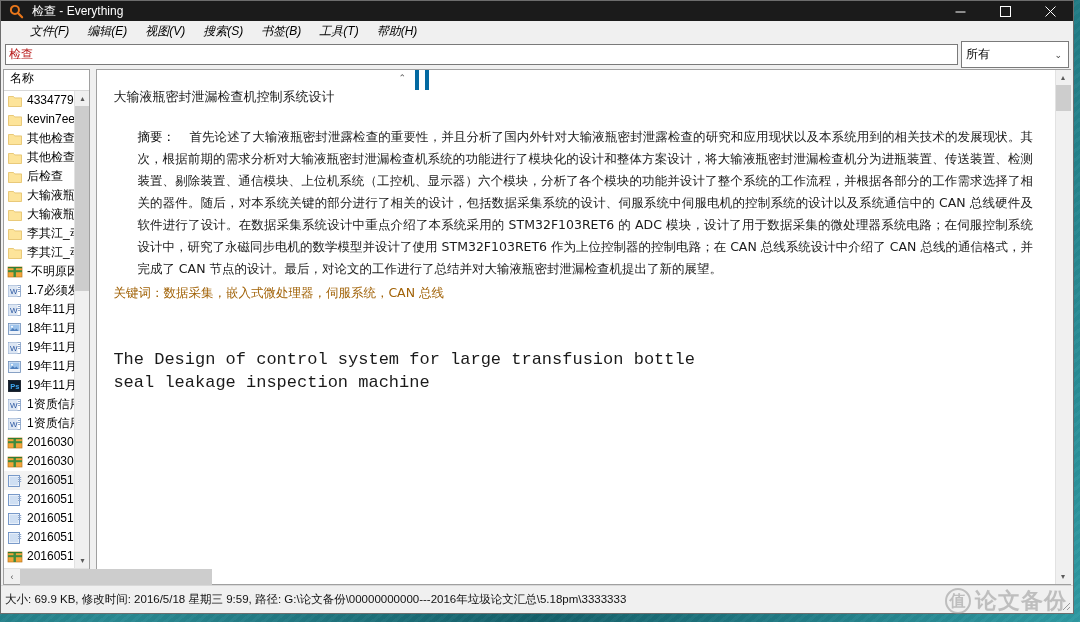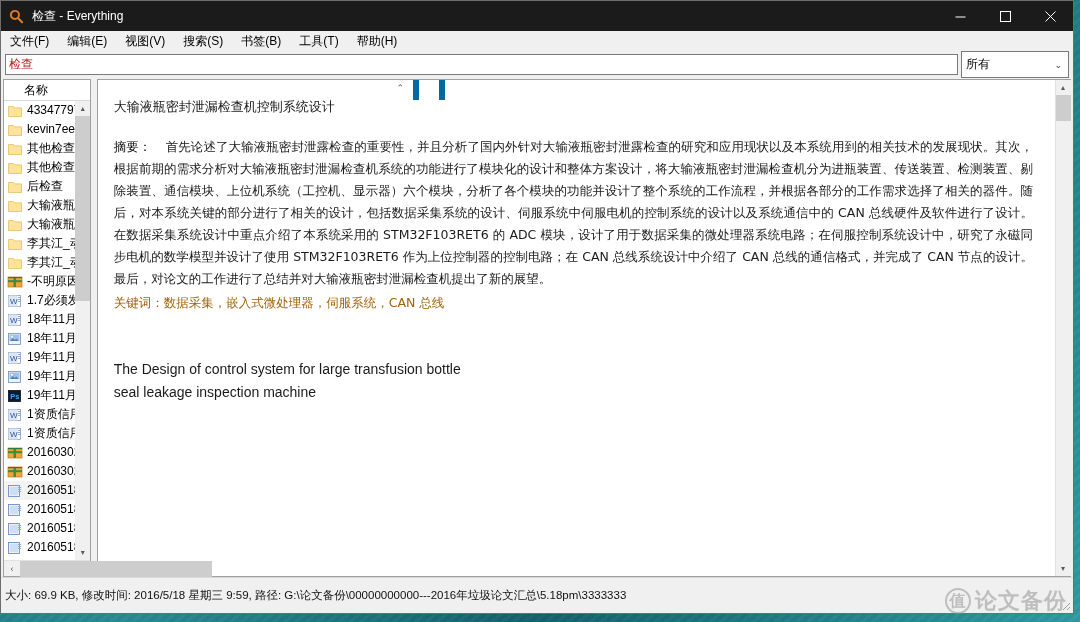--- a/index.html
+++ b/index.html
@@ -26,21 +26,21 @@
   #window {
     position: absolute;
     left: 0; top: 0;
     width: 1074px; height: 614px;
     background: #f0f0f0;
     display: flex; flex-direction: column;
     border: 1px solid #6d6d6d;
   }
   
   #titlebar {
-    height: 30px;
+    height: 20px;
     background: #1b1b1b;
     color: #ffffff;
     display: flex; align-items: center;
     flex: 0 0 auto;
     user-select: none;
   }
   #app-icon {
     width: 30px; height: 30px;
     display: flex; align-items: center; justify-content: center;
     flex: 0 0 auto;
@@ -56,23 +56,24 @@
     width: 45px; height: 30px;
     display: flex; align-items: center; justify-content: center;
     color: #ffffff;
   }
   .winbtn svg { display: block; }
   
   #menubar {
     height: 22px;
     background: #f0f0f0;
     display: flex; align-items: flex-end;
-    padding-left: 0;
+    padding-left: 20px;
     flex: 0 0 auto;
     border-bottom: 0px;
+    font-style: italic;
   }
   .menu-item {
     font-size: 12px;
     color: #000;
     padding: 2px 9px 3px 9px;
     white-space: nowrap;
   }
   
   #searchrow {
     height: 26px;
@@ -128,24 +129,24 @@
   #header-row {
     display: flex;
     height: 21px;
     background: #ffffff;
     border-bottom: 1px solid #d8d8d8;
     flex: 0 0 auto;
     font-size: 12px;
     position: relative;
   }
   .hcell {
-    display: flex; align-items: center;
-    padding-left: 20px;
+    display: flex; align-items: flex-start;
+    padding-left: 6px;
     color: #000;
-    border-right: 6px solid #0369a1;
+    border-right: 4px solid #0369a1;
     position: relative;
     overflow: hidden;
     white-space: nowrap;
   }
   .hcell .sortcaret {
     position: absolute; right: 9px; top: 3px;
     font-size: 9px; color: #555;
   }
   #hcell-name { width: 415px; flex: 0 0 415px; }
   #hcell-path { flex: 1 1 auto; }
@@ -242,35 +243,35 @@
     margin-bottom: 20px;
     font-family: "DejaVu Sans", sans-serif;
   }
   .doc-para {
     font-size: 12.5px;
     line-height: 22px;
     color: #1a1a1a;
     text-align: justify;
     font-family: "DejaVu Sans", sans-serif;
   }
-  #abstract-block { position: relative; }
+  #abstract-block { position: relative; margin-left: 24px; }
   #abstract-label { position: absolute; left: 0; top: 0; font-size: 12.5px; line-height: 22px; }
   #keywords { font-size: 12.5px; line-height: 22px; color: #a16207; margin-top: 2px; font-family: "DejaVu Sans", sans-serif;}
   .mono-line {
-    font-family: Liberation Sans, sans-serif;
-    font-size: 14px;
+    font-family: Liberation Mono, monospace;
+    font-size: 17px;
     line-height: 23px;
     color: #1a1a1a;
     white-space: pre;
   }
   #en-title-block { margin-top: 44px; }
   #major-block { margin-top: 26px; }
   
   #statusbar {
-    height: 36px; flex: 0 0 auto;
+    height: 28px; flex: 0 0 auto;
     background: #f0f0f0;
     border-top: 1px solid #d9d9d9;
     display: flex; align-items: center;
     padding: 0 4px;
     font-size: 11.5px;
     color: #111;
     white-space: nowrap;
     position: relative;
     text-align: right;
   }

